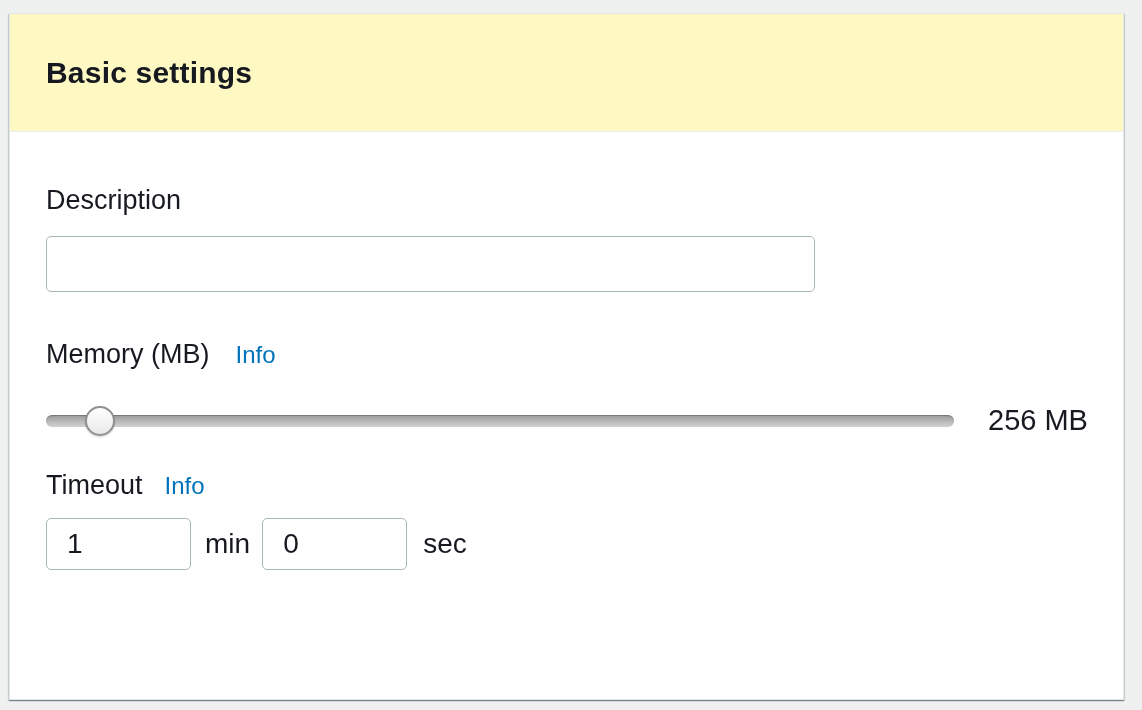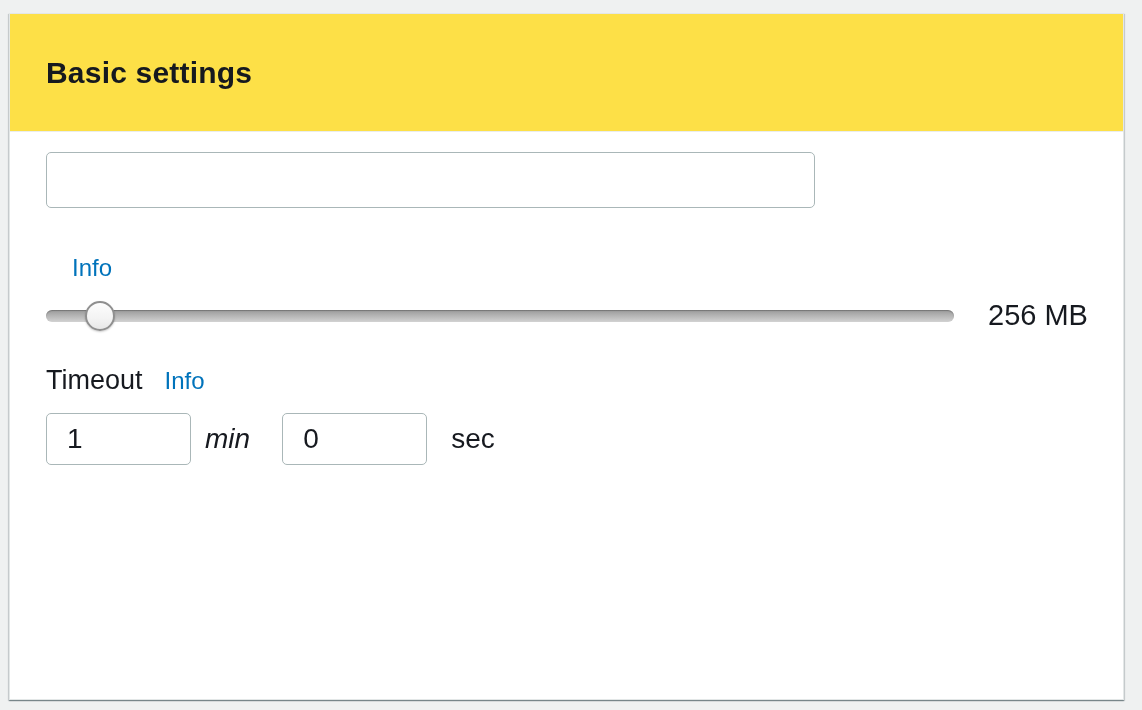--- a/index.html
+++ b/index.html
@@ -15,21 +15,21 @@
     left: 9px; top: 13px;
     width: 1115px; height: 687px;
     background: #ffffff;
     border: 1px solid #e3e7e7;
     box-shadow: 0 1px 1px 0 rgba(0,28,36,0.35),
                 1px 1px 1px 0 rgba(0,28,36,0.12),
                -1px 1px 1px 0 rgba(0,28,36,0.12);
   }
   .panel-header {
     height: 118px;
-    background: #fde047;
+    background: #fef9c3;
     border-bottom: 1px solid #eaeded;
     display: flex;
     align-items: center;
     padding: 0 36px;
   }
   .panel-title {
     font-size: 30px;
     font-weight: bold;
     color: #16191f;
     letter-spacing: 0.2px;
@@ -72,21 +72,21 @@
   }
   .memory-label-row { margin-top: 46px; }
   .memory-label-row .info-link { margin-left: 26px; }
   .help-text {
     margin-top: 3px;
     font-size: 24px;
     line-height: 30px;
     color: #687078;
   }
   .slider-row {
-    margin-top: 17px;
+    margin-top: 34px;
     display: flex;
     align-items: center;
   }
   .slider {
     position: relative;
     width: 908px;
     height: 30px;
     flex: none;
   }
   .slider-track {
@@ -129,37 +129,41 @@
     font-size: 28px;
     color: #16191f;
     padding: 0 0 0 20px;
     outline: none;
     background: #ffffff;
   }
   .unit-label {
     font-size: 28px;
     color: #16191f;
   }
-  .unit-min { margin-left: 14px; margin-right: 32px; font-style: italic; }
-  .unit-sec { margin-left: 24px; }
+  .unit-min { margin-left: 14px; margin-right: 12px; }
+  .unit-sec { margin-left: 16px; }
 </style>
 </head>
 <body>
 
 <div class="panel">
 
   <div class="panel-header">
     <h2 class="panel-title">Basic settings</h2>
   </div>
 
   <div class="panel-body">
 
+    <div class="label-row desc-label-row">
+      <label class="field-label">Description</label>
+    </div>
     <textarea class="description-input" placeholder="" style=""></textarea>
 
     <div class="label-row memory-label-row">
+      <label class="field-label">Memory (MB)</label>
       <a class="info-link">Info</a>
     </div>
 
     <div class="slider-row">
       <div class="slider">
         <div class="slider-track"></div>
         <div class="slider-thumb" style="left: calc(4.4% - 1.32px);"></div>
       </div>
       <div class="slider-value">256 MB</div>
     </div>

